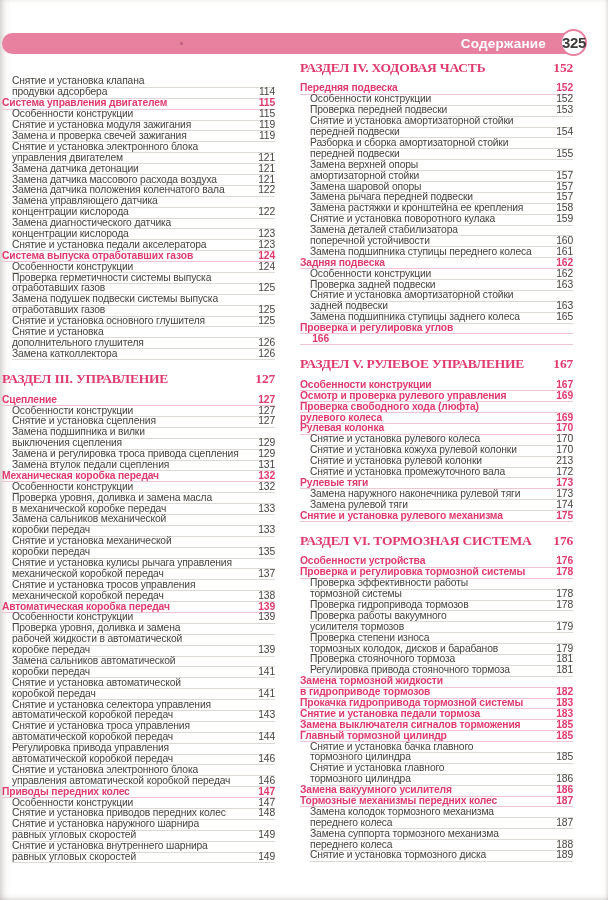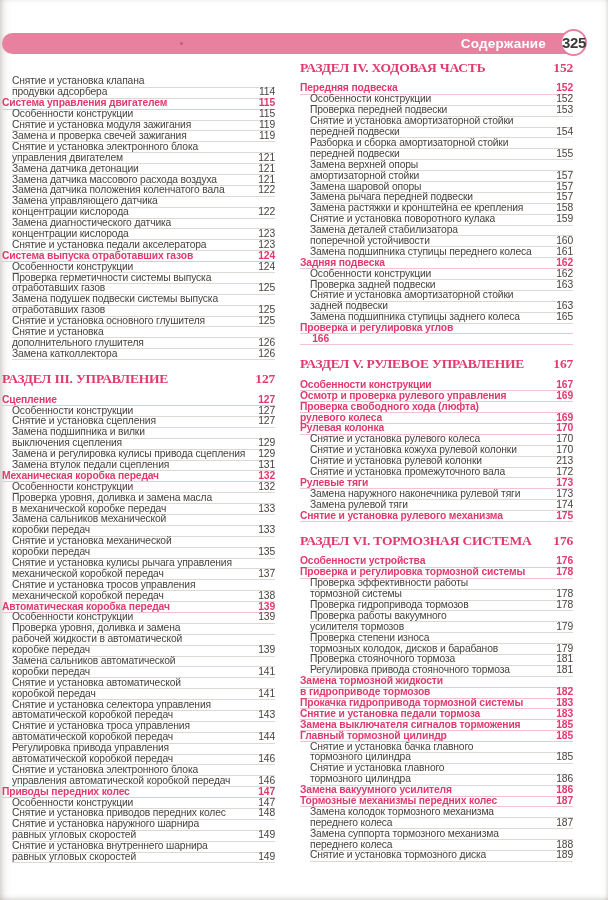--- a/index.html
+++ b/index.html
@@ -203,21 +203,21 @@
       </div>
       <div class="row">
         <span class="t">Замена подшипника и вилки</span>
         <span class="n"></span>
       </div>
       <div class="row">
         <span class="t">выключения сцепления</span>
         <span class="n">129</span>
       </div>
       <div class="row">
-        <span class="t">Замена и регулировка кулисы привода сцепления</span>
+        <span class="t">Замена и регулировка троса привода сцепления</span>
         <span class="n">129</span>
       </div>
       <div class="row">
         <span class="t">Замена втулок педали сцепления</span>
         <span class="n">131</span>
       </div>
       <div class="row category">
         <span class="t">Механическая коробка передач</span>
         <span class="n">132</span>
       </div>

